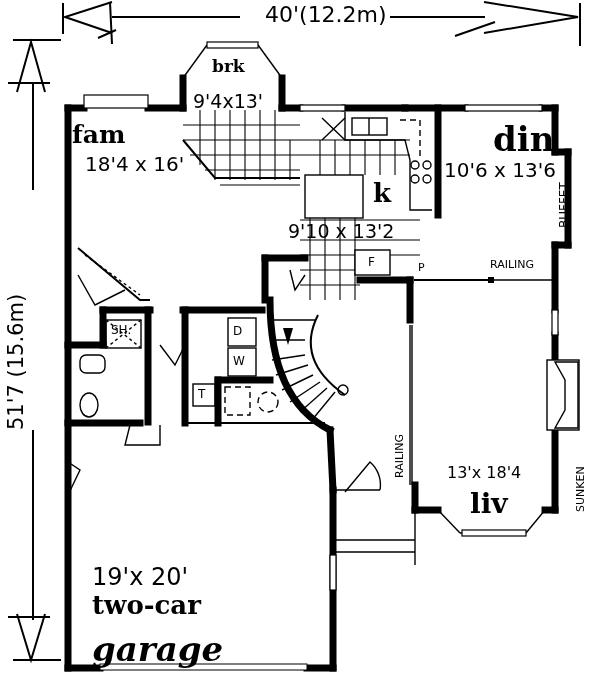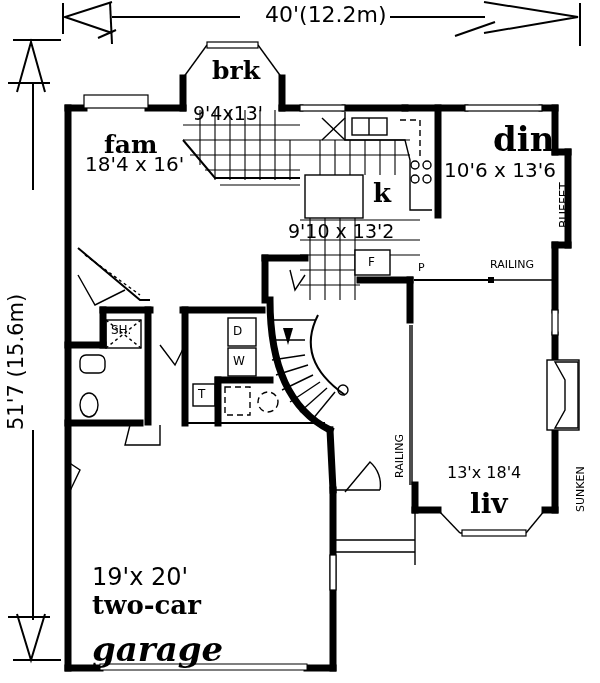--- a/index.html
+++ b/index.html
@@ -222,24 +222,24 @@
     <path d="M 160 345 L 175 365 L 185 345" class="thin"></path>
     <path d="M 290 270 L 295 290 L 305 275" class="thin"></path>
   </g>
 
   <rect x="488" y="277" width="6" height="6" fill="#000"></rect>
 </svg>
 
 <div class="lbl dim" style="left:265px;top:4px;font-size:22px;">40'(12.2m)</div>
 <div class="lbl dim vert" style="left:6px;top:430px;font-size:21px;">51'7 (15.6m)</div>
 
-<div class="lbl room-name" style="left:212px;top:58px;font-size:25px;">brk</div>
-<div class="lbl dim" style="left:193px;top:92px;font-size:19px;margin-top:12px;">9'4x13'</div>
-
-<div class="lbl room-name" style="left:104px;top:122px;font-size:25px;margin-top:10px;">fam</div>
+<div class="lbl room-name" style="left:212px;top:58px;font-size:17px;">brk</div>
+<div class="lbl dim" style="left:193px;top:92px;font-size:19px;">9'4x13'</div>
+
+<div class="lbl room-name" style="left:72px;top:122px;font-size:25px;">fam</div>
 <div class="lbl dim" style="left:85px;top:154px;font-size:20px;">18'4 x 16'</div>
 
 <div class="lbl room-name" style="left:493px;top:122px;font-size:34px;">din</div>
 <div class="lbl dim" style="left:444px;top:160px;font-size:20px;">10'6 x 13'6</div>
 
 <div class="lbl room-name" style="left:373px;top:180px;font-size:26px;">k</div>
 <div class="lbl dim" style="left:288px;top:222px;font-size:19px;">9'10 x 13'2</div>
 
 <div class="lbl dim" style="left:447px;top:465px;font-size:16px;">13'x 18'4</div>
 <div class="lbl room-name" style="left:470px;top:490px;font-size:28px;">liv</div>

